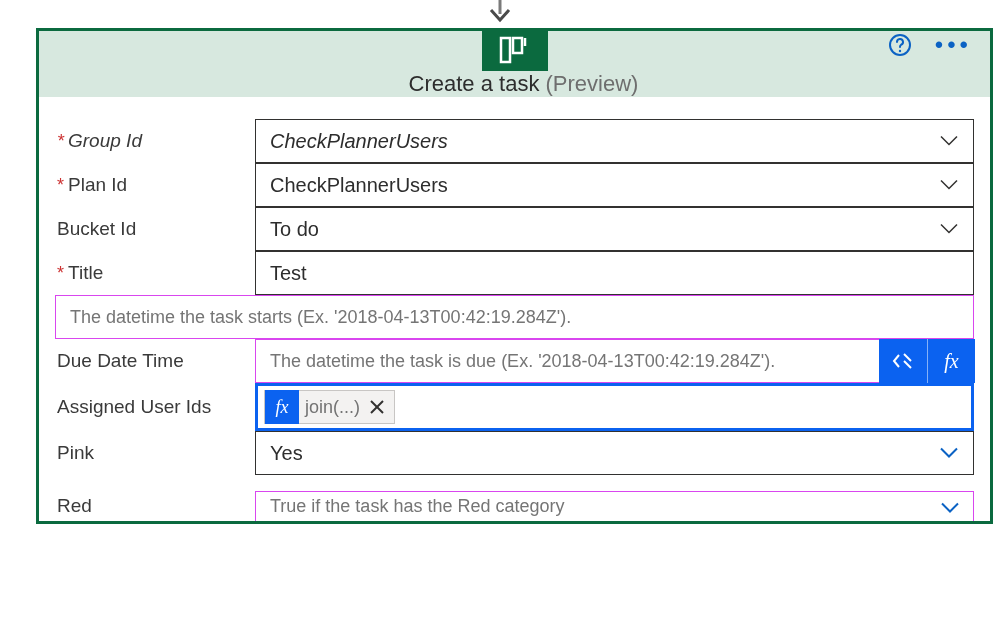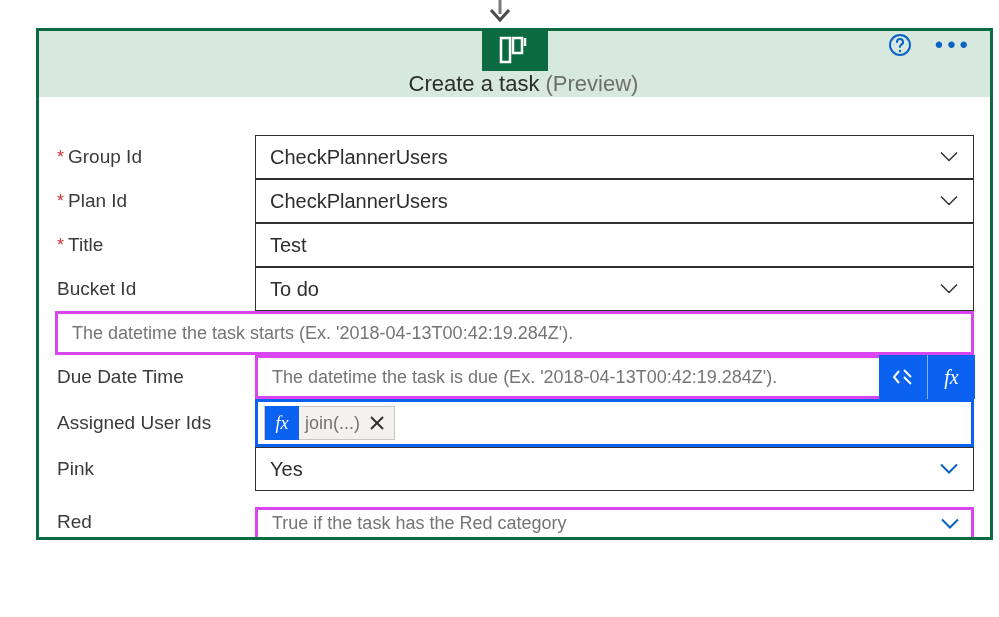--- a/index.html
+++ b/index.html
@@ -64,21 +64,21 @@
   display:flex; align-items:center; justify-content:center;
 }
 .more-dots { font-size: 24px; color: #0b62c4; letter-spacing: 4px; padding: 0 8px;}
 .form {
   padding: 6px 16px 0 16px;
 }
 .row {
   display: flex;
   align-items: center;
 }
-.row:first-child { margin-top: 32px; }
+.row:first-child { margin-top: 16px; font-style: italic; }
 .label {
   width: 200px;
   min-width: 200px;
   font-size: 19px;
   color: #3a3a3a;
   padding-left: 2px;
 }
 .req { color: #cc3333; margin-right: 4px; font-size: 18px; }
 .field-area {
   flex: 1;
@@ -110,21 +110,21 @@
   display: flex;
   align-items: center;
   padding: 0 14px;
   font-size: 20px;
   color: #2d2d2d;
   background: #fff;
 }
 .placeholder-box {
   width: 100%;
   height: 44px;
-  border: 3px solid #d946ef;
+  border: 1px solid #d946ef;
   display: flex;
   align-items: center;
   padding: 0 14px;
   font-size: 18px;
   color: #757575;
   background: #fff;
 }
 .placeholder-box.partial { border-bottom: none; }
 .focused-box {
   width: 100%;
@@ -241,38 +241,38 @@
           <span class="chev">
             <svg width="20" height="14">
                 <polyline points="2,3 10,11 18,3" fill="none" stroke="#323130" stroke-width="1.5"></polyline>
               </svg>
           </span>
         </div>
       </div>
     </div>
 
     <div class="row">
-      <div class="label"><span class="req">*</span><span>Title</span></div>
-      <div class="field-area">
-        <div class="text-box">
-          <span>Test</span>
-        </div>
-      </div>
-    </div>
-
-    <div class="row">
       <div class="label"><span>Bucket Id</span></div>
       <div class="field-area">
         <div class="select-box">
           <span>To do</span>
           <span class="chev">
             <svg width="20" height="14">
                 <polyline points="2,3 10,11 18,3" fill="none" stroke="#323130" stroke-width="1.5"></polyline>
               </svg>
           </span>
+        </div>
+      </div>
+    </div>
+
+    <div class="row">
+      <div class="label"><span class="req">*</span><span>Title</span></div>
+      <div class="field-area">
+        <div class="text-box">
+          <span>Test</span>
         </div>
       </div>
     </div>
 
     <div class="row">
       <div class="field-area">
         <div class="placeholder-box">
           <span>The datetime the task starts (Ex. '2018-04-13T00:42:19.284Z').</span>
         </div>
       </div>

